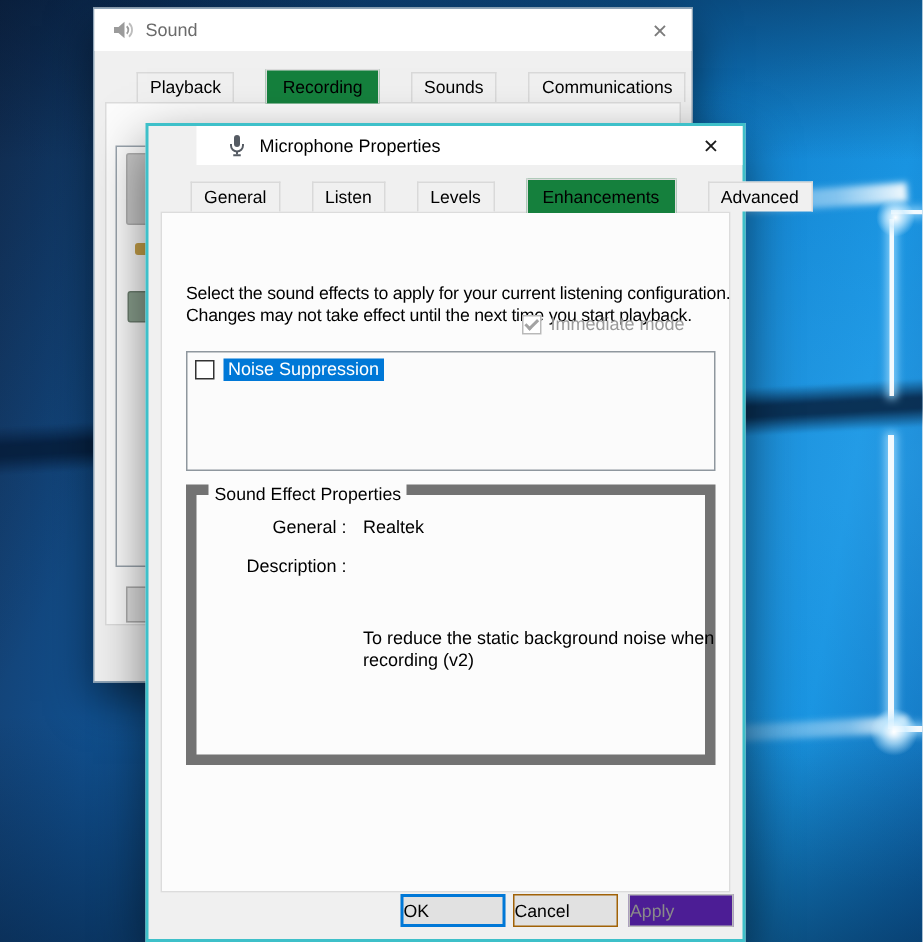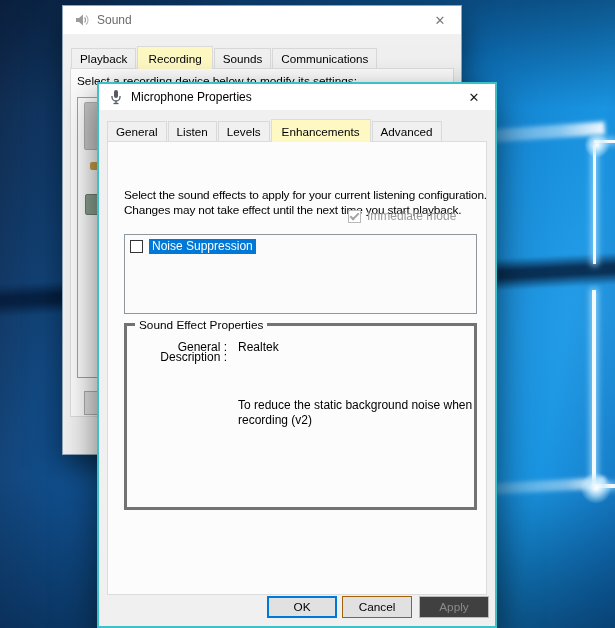--- a/index.html
+++ b/index.html
@@ -38,42 +38,42 @@
   .burst.b2 { left:580px; top:472px; width:32px; height:32px; }
 
   
   .dialog { position:absolute; background:#f0f0f0; }
   .titlebar { height:28px; background:#fff; display:flex; align-items:center; padding-left:11px; position:relative; }
   .titlebar .ticon { width:16px; height:16px; margin-right:7px; flex:0 0 auto; }
   .close-btn { position:absolute; right:0; top:0; width:42px; height:100%; display:flex; align-items:center; justify-content:center;
     font-size:13px; cursor:default; }
   .tabs { display:flex; align-items:flex-end; padding-left:8px; position:relative; z-index:3; }
   .tab { background:#f0f0f0; border:1px solid #d9d9d9; border-bottom:none; padding:3px 8px 3px; margin-right:1px;
-    font-size:11.7px; white-space:nowrap; position:relative; }
-  .tab.active { background:#fef9c3; padding:5px 10px 4px; margin-bottom:-1px; border-color:#dcdcdc; z-index:4; }
+    font-size:11.7px; white-space:nowrap; position:relative;margin-left:20px; }
+  .tab.active { background:#15803d; padding:5px 10px 4px; margin-bottom:-1px; border-color:#dcdcdc; z-index:4; }
   .page { background:#fcfcfc; border:1px solid #dcdcdc; position:relative; z-index:2; }
 
   
   .sound-dialog { left:62px; top:5px; width:400px; height:450px; z-index:1;
     border:1px solid #90a5b7; box-shadow:0 12px 28px rgba(0,0,0,.5); }
   .sound-dialog .titlebar { color:#6b6b6b; }
   .sound-dialog .close-btn { color:#7c7c7c; }
   .sound-dialog .tabs { margin-top:12px; }
   .sound-dialog .page { margin:0 7px; height:349px; }
   .sound-instruction { position:absolute; left:6px; top:5px; width:372px; font-size:11.8px; color:#000; }
   .device-list { position:absolute; left:6px; top:28px; width:372px; height:281px; background:#fdfdfd; border:1px solid #9aa4ad; }
   .dev-frag1 { position:absolute; left:6px; top:4px; width:15px; height:48px; background:#c9c9c9; border:1px solid #b0b0b0; border-radius:2px; }
   .dev-frag2 { position:absolute; left:12px; top:64px; width:9px; height:8px; background:#c8a24a; border-radius:2px; }
   .dev-frag3 { position:absolute; left:7px; top:96px; width:14px; height:21px; background:#8aa08e; border:1px solid #6d7f70; border-radius:2px; }
   .configure-partial { position:absolute; left:13px; top:322px; width:90px; height:24px; background:#e1e1e1; border:1px solid #adadad; }
 
   
   .mic-dialog { left:97px; top:82px; width:400px; height:546px; z-index:5;
     border:2px solid #3ec0c9; box-shadow:0 14px 34px rgba(0,0,0,.55); }
-  .mic-dialog .titlebar { height:26px; padding-left:9px; color:#000; }
+  .mic-dialog .titlebar { height:26px; padding-left:19px; color:#000;margin-left:32px; }
   .mic-dialog .close-btn { color:#1a1a1a; }
   .mic-dialog .tabs { margin-top:9px; }
   .mic-dialog .page { margin:0 8px; height:454px; }
 
   .intro-text { position:absolute; left:16px; top:14px; width:370px; font-size:11.8px; letter-spacing:-.15px; line-height:15px;margin-top:32px; }
 
   .cb { width:13px; height:13px; border:1px solid #333; background:#fff; display:inline-block; position:relative; flex:0 0 auto; }
   .cb.checked::after { content:""; position:absolute; left:1px; top:2px; width:7px; height:3px;
     border-left:2px solid #111; border-bottom:2px solid #111; transform:rotate(-45deg); }
   .cb.disabled { border-color:#b9b9b9; }
@@ -82,34 +82,34 @@
   .cb-row { position:absolute; top:67px; left:16px; right:16px; height:16px; }
   .cb-group { position:absolute; display:flex; align-items:center; gap:6px; }
   .cb-group.disable-all { left:0; }
   .cb-group.immediate { left:224px; color:#9a9a9a; }
 
   .effects-list { position:absolute; left:16px; top:92px; width:353px; height:80px; background:#fbfbfb; border:1px solid #8f979e; padding-top:3px; }
   .effect-row { display:flex; align-items:center; gap:6px; height:17px; padding-left:5px;text-align:right; }
   .effect-label { padding:0 3px; line-height:15px; }
   .effect-label.selected { background:#0078d7; color:#fff; }
 
-  .groupbox { position:absolute; left:16px; top:181px; width:353px; height:187px; border:3px solid #737373; }
+  .groupbox { position:absolute; left:16px; top:181px; width:353px; height:187px; border:7px solid #737373; }
   .groupbox .legend { position:absolute; top:-8px; left:8px; background:#fcfcfc; padding:0 4px; font-size:11.8px; }
   .prop-row { position:absolute; left:0; }
   .prop-label { position:absolute; left:0; width:100px; text-align:right; }
   .prop-value { position:absolute; left:111px; }
   .prop-row.provider { top:14px; width:100%; height:16px; }
-  .prop-row.descr { top:24px; width:100%; height:34px; }
+  .prop-row.descr { top:40px; width:100%; height:34px; }
   .prop-row.descr .prop-value { width:240px; line-height:15px;margin-top:48px; }
 
   .btn-row { position:absolute; left:0; bottom:0; width:100%; height:34px; }
-  .btn { position:absolute; top:4px; width:70px; height:22px; font-size:11.8px; text-align:center; line-height:19px; }
+  .btn { position:absolute; top:4px; width:70px; height:22px; font-size:11.8px; line-height:19px; }
   .btn.ok { left:168px; background:#e1e1e1; border:2px solid #0078d7; }
   .btn.cancel { left:243px; background:#e1e1e1; border:1px solid #a16207; line-height:20px; }
-  .btn.apply { left:320px; background:#404040; border:1px solid #bababa; color:#8a8a8a; line-height:20px; }
+  .btn.apply { left:320px; background:#4c1d95; border:1px solid #bababa; color:#8a8a8a; line-height:20px; }
 </style>
 </head>
 <body>
 
 <div class="desktop">
   <div class="shade-v"></div>
   <div class="shade-tl"></div>
   <div class="dark-band"></div>
   <div class="beam top"></div>
   <div class="beam bottom"></div>
@@ -131,21 +131,20 @@
     <span>Sound</span>
     <span class="close-btn">✕</span>
   </div>
   <div class="tabs">
     <div class="tab">Playback</div>
     <div class="tab active">Recording</div>
     <div class="tab">Sounds</div>
     <div class="tab">Communications</div>
   </div>
   <div class="page">
-    <div class="sound-instruction">Select a recording device below to modify its settings:</div>
     <div class="device-list">
       <div class="dev-frag1"></div>
       <div class="dev-frag2"></div>
       <div class="dev-frag3"></div>
     </div>
     <div class="configure-partial"></div>
   </div>
 </div>
 
 <div class="dialog mic-dialog">

